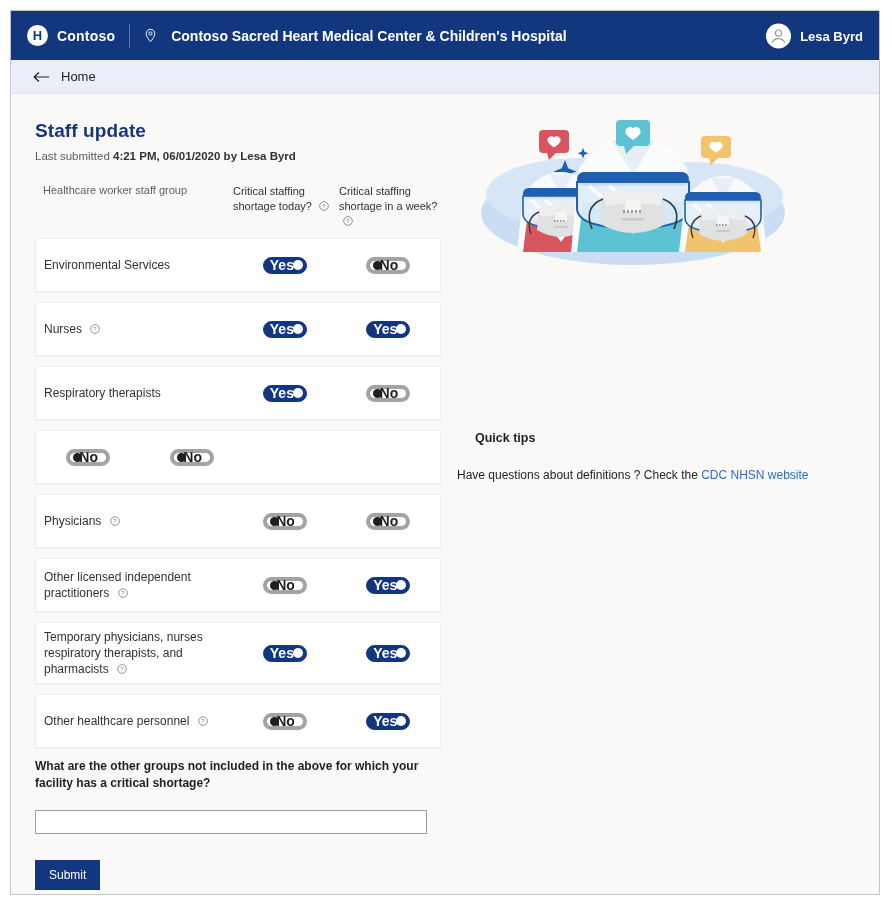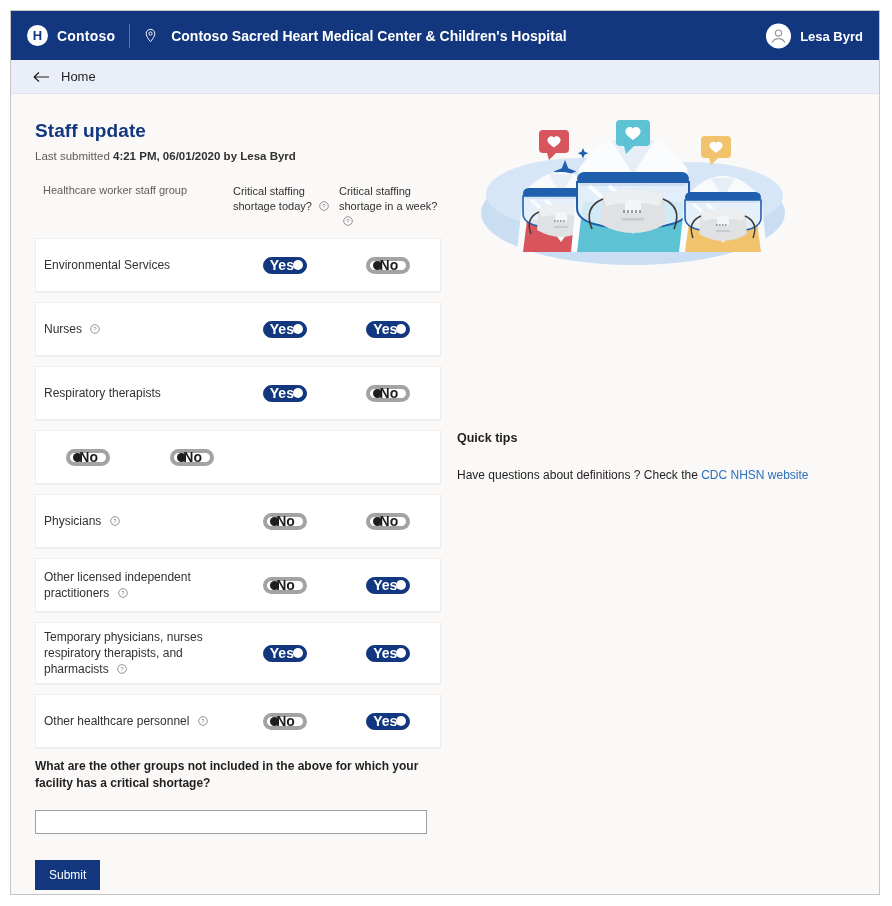--- a/index.html
+++ b/index.html
@@ -284,21 +284,21 @@
   
   .illustration {
     position: absolute;
     left: 10px;
     top: 22px;
     width: 340px;
     height: 170px;
   }
   .quick-tips-title {
     position: absolute;
-    left: 6px;
+    left: 24px;
     top: 337px;
     font-size: 12.5px;
     font-weight: bold;
     color: #201f1e;
   }
   .quick-tips-body {
     position: absolute;
     left: 6px;
     top: 374px;
     font-size: 12px;

